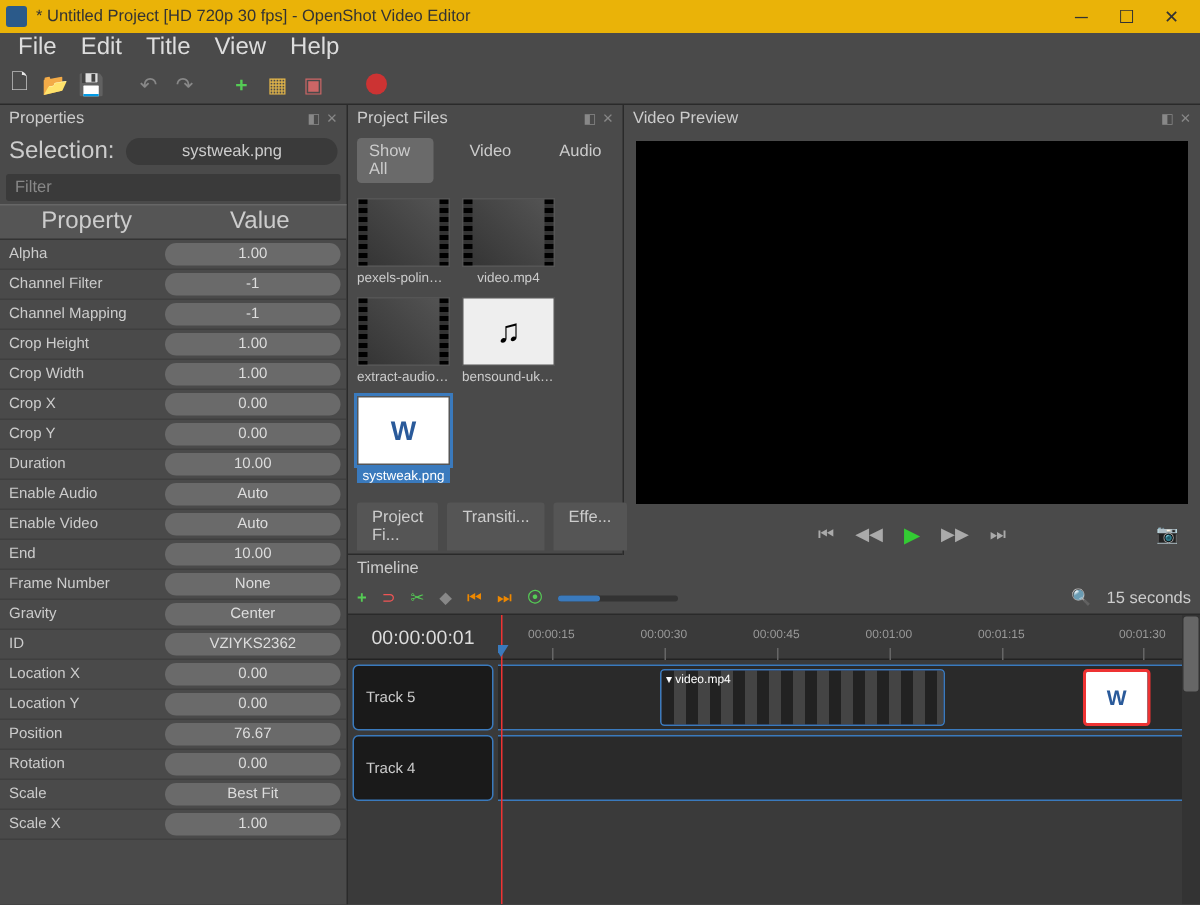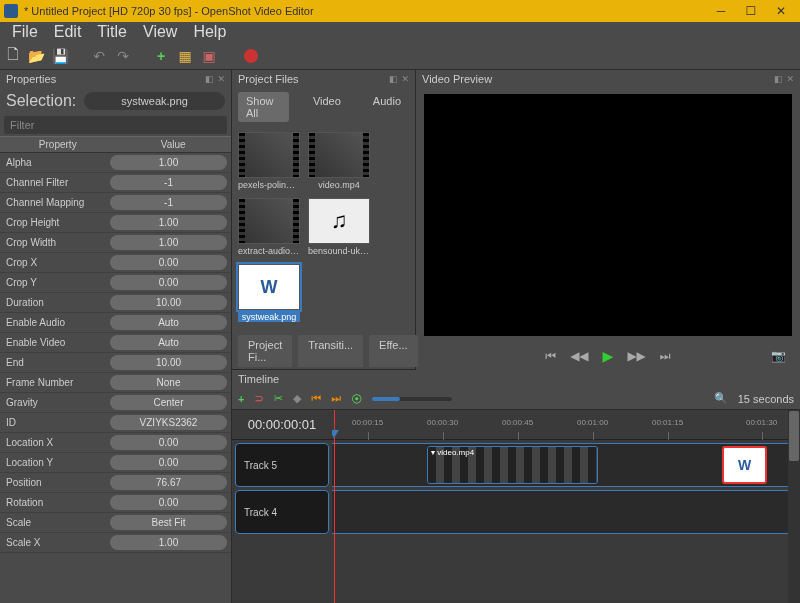--- a/index.html
+++ b/index.html
@@ -15,21 +15,21 @@
 .tbtn { width: 18px; height: 18px; display: flex; align-items: center; justify-content: center; font-size: 14px; }
 .main { display: flex; height: calc(603px - 22px - 20px - 28px); }
 .props { width: 232px; background: #4a4a4a; display: flex; flex-direction: column; border-right: 1px solid #2a2a2a; }
 .panel-hdr { display: flex; align-items: center; justify-content: space-between; padding: 3px 6px; font-size: 11px; color: #ccc; }
 .panel-hdr .ctrls { display: flex; gap: 4px; font-size: 9px; color: #888; }
 .selrow { display: flex; align-items: center; padding: 4px 6px; gap: 8px; }
 .selrow .lbl { font-size: 16px; }
 .selrow .sel { flex: 1; background: #3a3a3a; padding: 3px 6px; border-radius: 9px; font-size: 11px; text-align: center; }
 .filter { margin: 2px 4px; background: #3a3a3a; padding: 3px 6px; border-radius: 2px; color: #888; font-size: 11px; }
 .prophdr { display: flex; background: #555; border-top: 1px solid #666; border-bottom: 1px solid #333; }
-.prophdr div { flex: 1; text-align: center; padding: 2px; font-size: 10px; color: #ccc; }
+.prophdr div { flex: 1; text-align: center; padding: 2px; font-size: 16px; color: #ccc; }
 .proplist { flex: 1; overflow-y: auto; }
 .prow { display: flex; height: 20px; align-items: center; border-bottom: 1px solid #3f3f3f; }
 .prow .pname { width: 106px; padding-left: 6px; font-size: 10px; color: #ccc; }
 .prow .pval { flex: 1; margin: 1px 4px; background: #6a6a6a; border-radius: 10px; text-align: center; font-size: 10px; color: #ddd; padding: 2px 0; }
 .right { flex: 1; display: flex; flex-direction: column; background: #4a4a4a; }
 .rtop { display: flex; height: 300px; }
 .files-panel { width: 184px; display: flex; flex-direction: column; border-right: 1px solid #2a2a2a; }
 .ftabs { display: flex; padding: 4px 6px; gap: 16px; font-size: 11px; }
 .ftab { padding: 3px 8px; border-radius: 3px; }
 .ftab.active { background: #6a6a6a; }
@@ -319,21 +319,21 @@
               <div class="rtick" style="left: 20px;">00:00:15</div>
               <div class="rtick" style="left: 95px;">00:00:30</div>
               <div class="rtick" style="left: 170px;">00:00:45</div>
               <div class="rtick" style="left: 245px;">00:01:00</div>
               <div class="rtick" style="left: 320px;">00:01:15</div>
               <div class="rtick" style="left: 414px;">00:01:30</div>
             </div>
           <div class="playhead" style="left:2px"></div>
           <div id="tracks">
               <div class="track">
-                <div class="clip" style="left: 95px; width: 171px;">
+                <div class="clip" style="left: 108px; width: 190px;">
                   <div class="cthumb" style="background:repeating-linear-gradient(90deg,#222 0 8px,#444 8px 16px)"></div>
                   <div class="cname">▾ video.mp4</div>
                 </div>
                 <div class="clip sel" style="left: 390px; width: 45px;">
                   <div class="cthumb" style="background:#fff">
                     <div style="width:100%;height:100%;display:flex;align-items:center;justify-content:center;color:#2a5a9a;font-weight:bold;font-size:14px">W</div>
                   </div>
                   <div class="cname">▾ syst...</div>
                 </div>
               </div>

